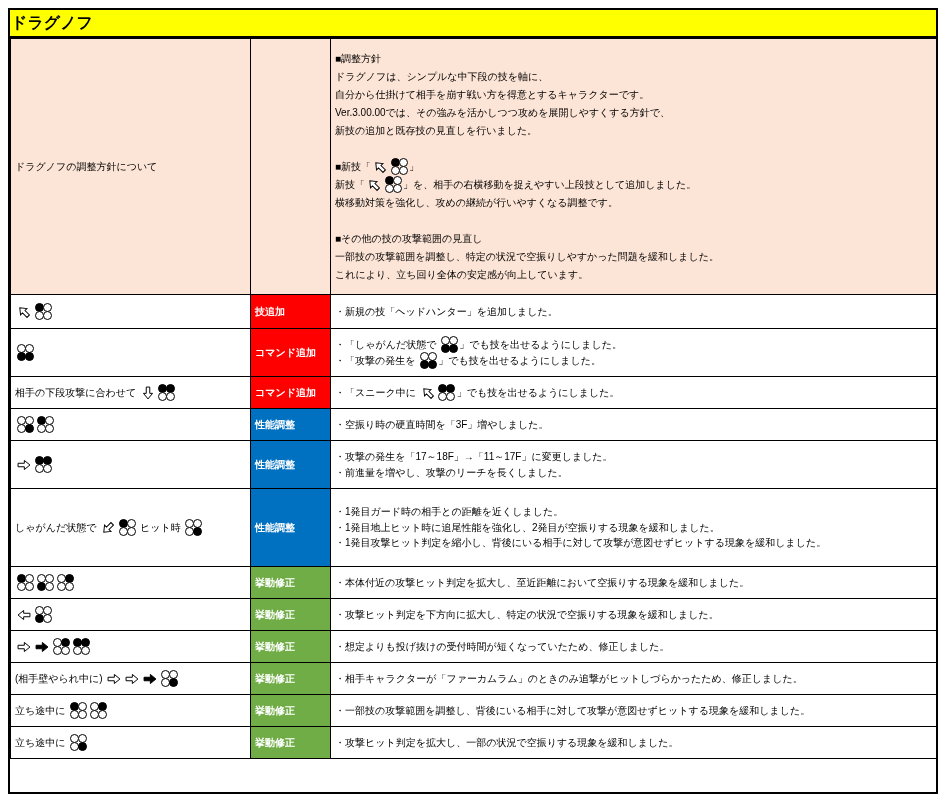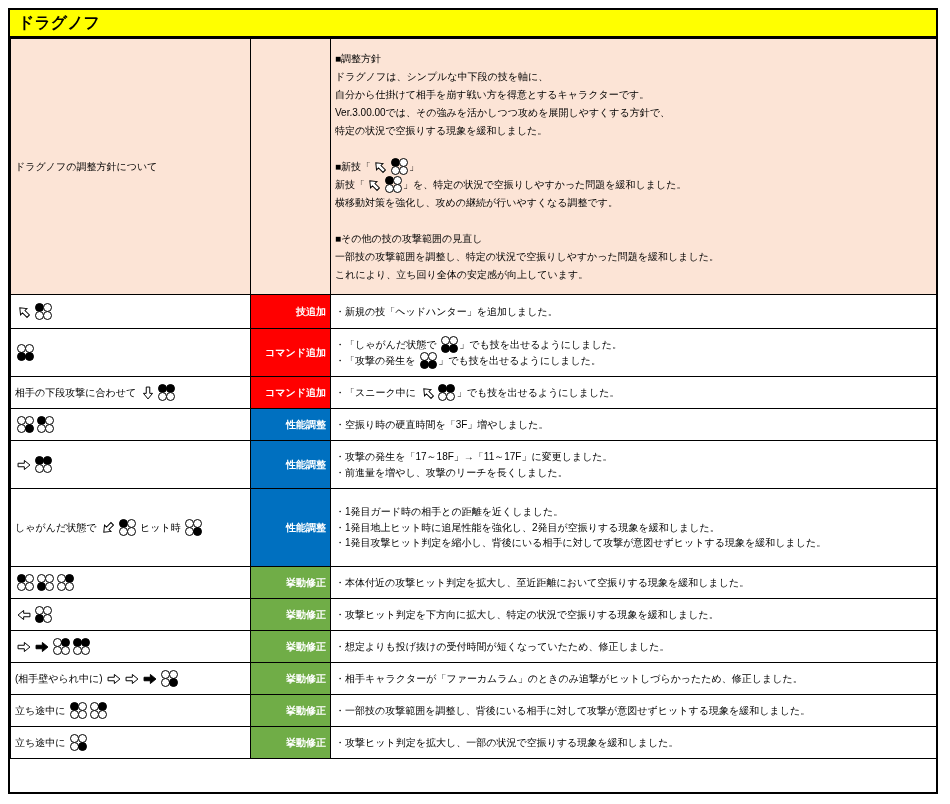--- a/index.html
+++ b/index.html
@@ -1,27 +1,27 @@
 <!DOCTYPE html>
 <html><head>
 <meta charset="utf-8">
 <style>
   html,body{margin:0;padding:0;background:#fff;}
   body{width:950px;height:804px;position:relative;font-family:"Liberation Sans",sans-serif;color:#000;}
   .frame{position:absolute;left:8px;top:8px;width:930px;height:786px;border:2px solid #000;box-sizing:border-box;background:#fff;}
   .titlebar{height:28px;background:#FFFF00;border-bottom:2px solid #000;display:flex;align-items:center;
-            padding-left:8px;font-weight:bold;font-size:16px;box-sizing:border-box;}
+            padding-left:1px;font-weight:bold;font-size:16px;box-sizing:border-box;}
   table.patch{border-collapse:collapse;table-layout:fixed;width:100%;}
   table.patch td{border:1px solid #000;padding:0 4px;font-size:10px;vertical-align:middle;box-sizing:border-box;overflow:hidden;margin-left:32px;}
   col.c1{width:240px;} col.c2{width:80px;} col.c3{width:606px;}
   td.peach{background:#FCE4D6;}
   td.label-cell{padding-left:6px;}
   td.policy-cell{vertical-align:top;padding-top:5px;padding-left:5px;}
   .pline{line-height:18px;white-space:nowrap;}
-  td.badge-cell{text-align:right;color:#fff;font-weight:bold;font-size:12.5px;padding:0 1px;}
+  td.badge-cell{text-align:left;color:#fff;font-weight:bold;font-size:12.5px;padding:0 1px;}
   .badge-red{background:#FF0000;}
   .badge-blue{background:#0070C0;}
   .badge-green{background:#70AD47;}
   td.cmd-cell{padding-left:6px;}
   td.desc-cell{padding-left:4px;}
   .dline{line-height:15.5px;white-space:nowrap;}
   .tokrow{display:flex;align-items:center;flex-wrap:nowrap;}
   .tok-txt{white-space:pre;}
   
   .btns{display:inline-grid;grid-template-columns:8px 8px;grid-template-rows:8px 8px;margin:0 2px;vertical-align:middle;}
@@ -53,21 +53,21 @@
             <div class="pline tokrow">
               <span class="tok-txt">ドラグノフは、シンプルな中下段の技を軸に、</span>
             </div>
             <div class="pline tokrow">
               <span class="tok-txt">自分から仕掛けて相手を崩す戦い方を得意とするキャラクターです。</span>
             </div>
             <div class="pline tokrow">
               <span class="tok-txt">Ver.3.00.00では、その強みを活かしつつ攻めを展開しやすくする方針で、</span>
             </div>
             <div class="pline tokrow">
-              <span class="tok-txt">特定の状況で空振りする現象を緩和しました。</span>
+              <span class="tok-txt">新技の追加と既存技の見直しを行いました。</span>
             </div>
             <div class="pline tokrow">&nbsp;</div>
             <div class="pline tokrow">
               <span class="tok-txt">■新技「</span>
               <svg class="ar" width="14" height="14" viewBox="0 0 20 20" style="transform:rotate(-135deg)">
                 <path d="M1.5 7.5 H10.5 V3.5 L18.5 10 L10.5 16.5 V12.5 H1.5 Z" fill="#fff" stroke="#000" stroke-width="1.4"></path>
               </svg>
               <span class="btns">
                 <i class="on"></i>
                 <i class=""></i>
@@ -80,21 +80,21 @@
               <span class="tok-txt">新技「</span>
               <svg class="ar" width="14" height="14" viewBox="0 0 20 20" style="transform:rotate(-135deg)">
                 <path d="M1.5 7.5 H10.5 V3.5 L18.5 10 L10.5 16.5 V12.5 H1.5 Z" fill="#fff" stroke="#000" stroke-width="1.4"></path>
               </svg>
               <span class="btns">
                 <i class="on"></i>
                 <i class=""></i>
                 <i class=""></i>
                 <i class=""></i>
               </span>
-              <span class="tok-txt">」を、特定の状況で空振りしやすかった問題を緩和しました。</span>
+              <span class="tok-txt">」を、相手の右横移動を捉えやすい上段技として追加しました。</span>
             </div>
             <div class="pline tokrow">
               <span class="tok-txt">横移動対策を強化し、攻めの継続が行いやすくなる調整です。</span>
             </div>
             <div class="pline tokrow">&nbsp;</div>
             <div class="pline tokrow">
               <span class="tok-txt">■その他の技の攻撃範囲の見直し</span>
             </div>
             <div class="pline tokrow">
               <span class="tok-txt">一部技の攻撃範囲を調整し、特定の状況で空振りしやすかった問題を緩和しました。</span>

